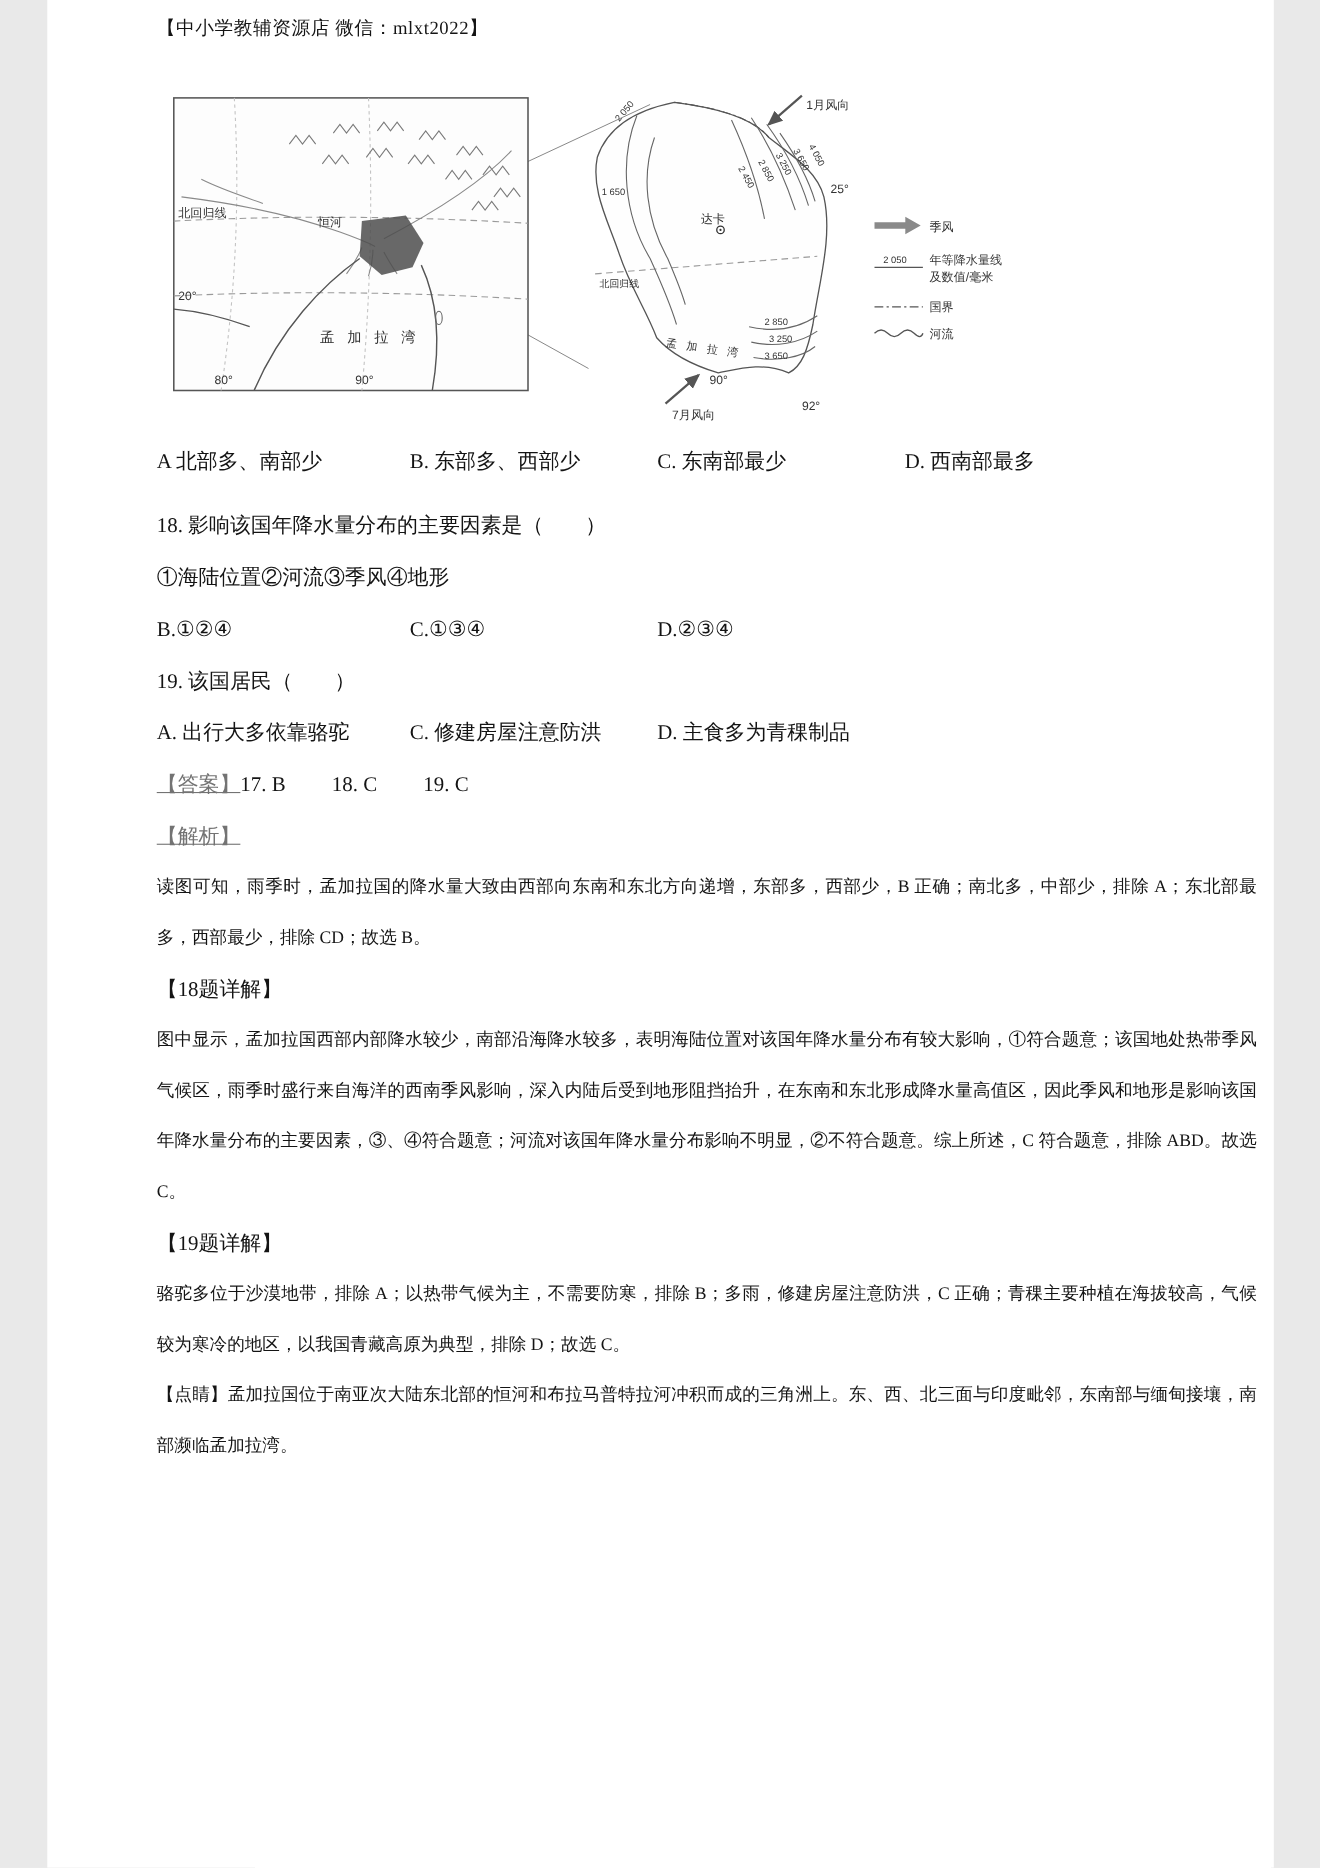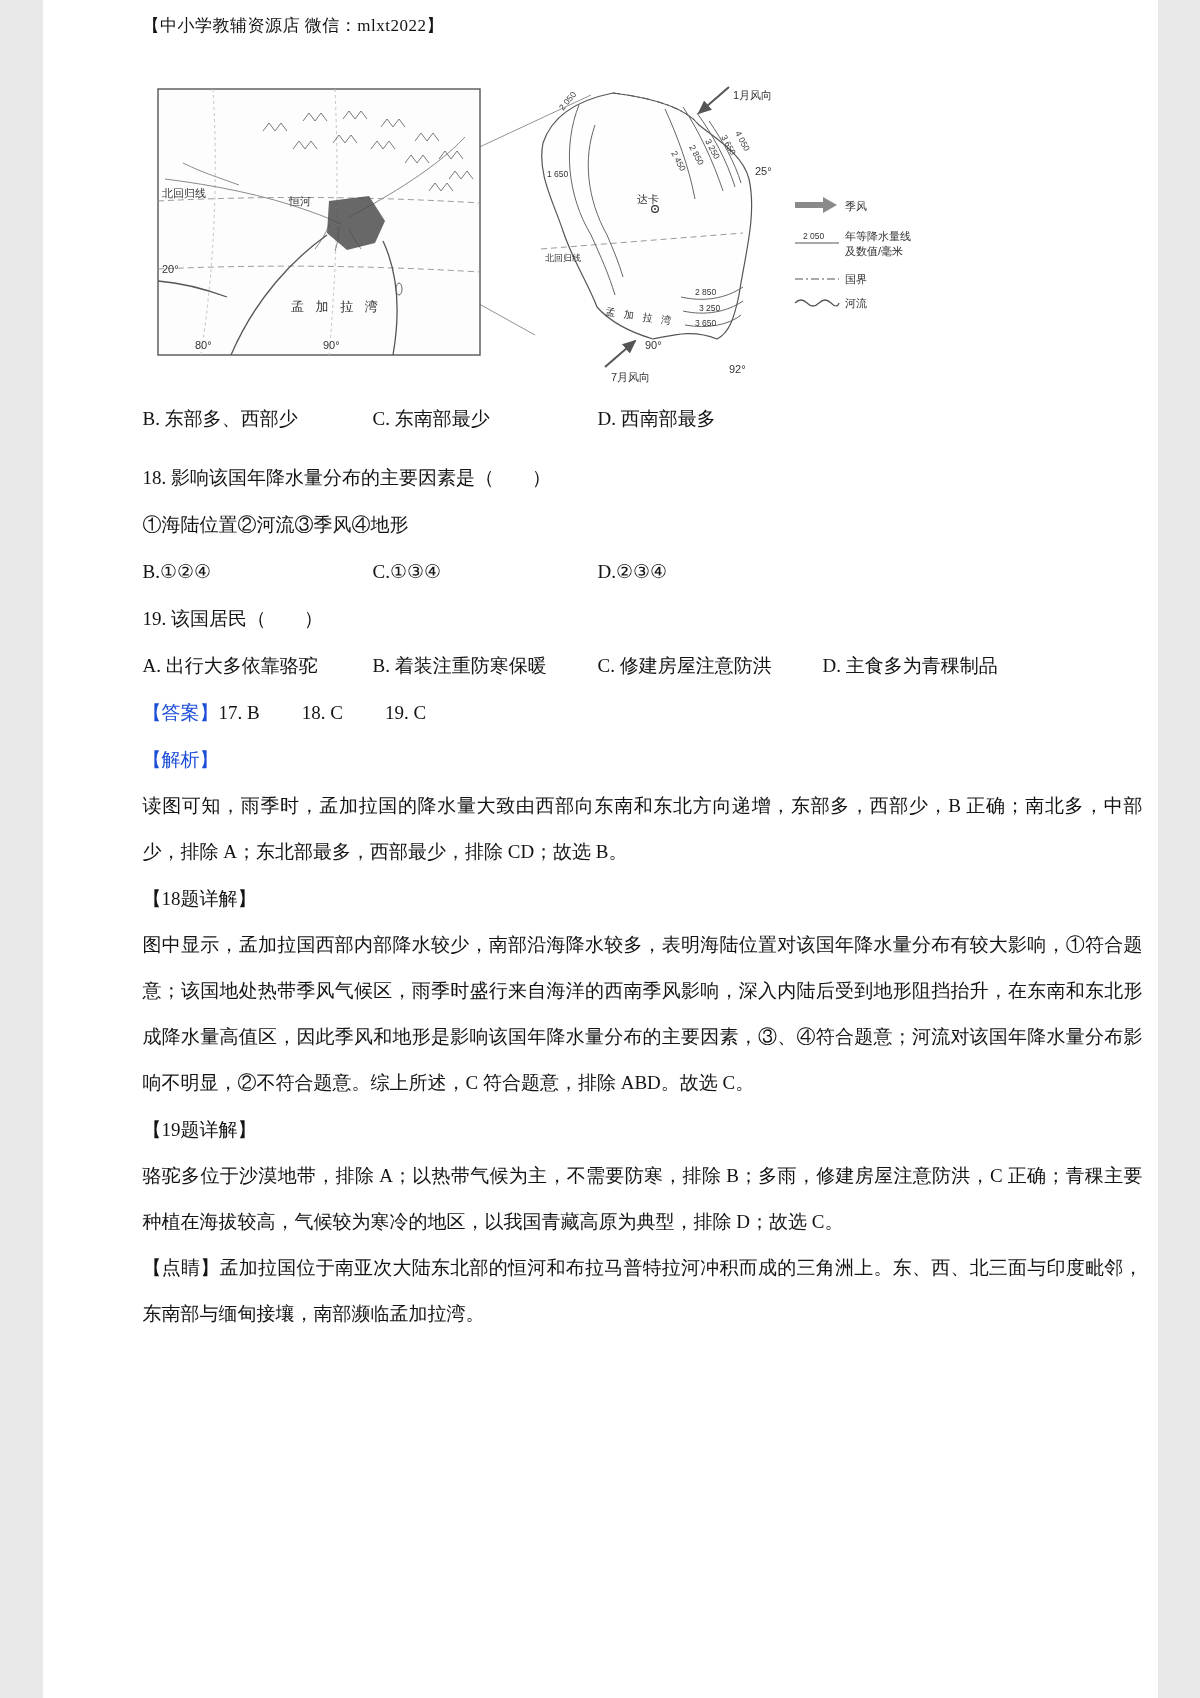--- a/index.html
+++ b/index.html
@@ -8,22 +8,22 @@
   .page {
     width:1115px; height:1698px; margin:0 auto; background:#ffffff;
     position:relative; overflow:hidden; color:#141414;
   }
   .header { padding:14px 0 0 100px; font-size:17px; letter-spacing:.5px; }
   .figure { margin:46px 0 0 100px; width:1020px; }
   .content { margin:6px 100px 0 100px; width:1000px; }
   .line  { font-size:19px; line-height:47px; }
   .opts  { display:grid; grid-template-columns:230px 225px 225px 1fr; font-size:19px; line-height:47px; }
   .ansrow{ display:flex; gap:42px; font-size:19px; line-height:47px; }
-  .blue  { color:#1d4ed8; }
-  .para  { font-size:19px; line-height:46px; text-align:justify; }
+  .blue  { color:#737373;text-decoration:underline; }
+  .para  { font-size:16px; line-height:46px; text-align:justify; }
   svg text { font-family:"Liberation Sans", sans-serif; fill:#333; }
   .maplabel { font-size:11px; }
   .tiny { font-size:8.5px; }
 </style>
 </head>
 <body>
 
 <div class="page">
 
   <div class="header">【中小学教辅资源店 微信：mlxt2022】</div>
@@ -155,37 +155,37 @@
 
         <path d="M652,220 q6,-6 12,0 q6,6 12,0 q6,-6 12,0 q6,6 8,0" stroke="#555" fill="none" stroke-width="1.2"></path>
         <text x="702" y="224" class="maplabel">河流</text>
       </g>
     </svg>
   </div>
 
   <div class="content">
 
     <div class="opts">
+      <span>A  北部多、南部少</span>
       <span>B. 东部多、西部少</span>
       <span>C. 东南部最少</span>
       <span>D. 西南部最多</span>
     </div>
 
     <div class="line" style="margin-top:12px;">18. 影响该国年降水量分布的主要因素是（　　）</div>
     <div class="line">①海陆位置②河流③季风④地形</div>
     <div class="opts">
       <span>B.①②④</span>
       <span>C.①③④</span>
       <span>D.②③④</span>
     </div>
 
     <div class="line">19. 该国居民（　　）</div>
     <div class="opts">
       <span>A. 出行大多依靠骆驼</span>
-      <span>B. 着装注重防寒保暖</span>
       <span>C. 修建房屋注意防洪</span>
       <span>D. 主食多为青稞制品</span>
     </div>
 
     <div class="ansrow">
       <span class="blue">【答案】</span>
       <span style="margin-left:-42px;">17. B</span>
       <span>18. C</span>
       <span>19. C</span>
     </div>

